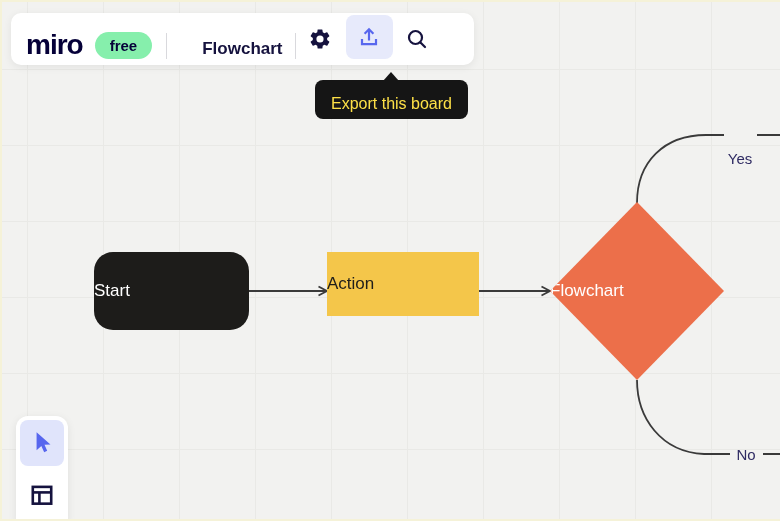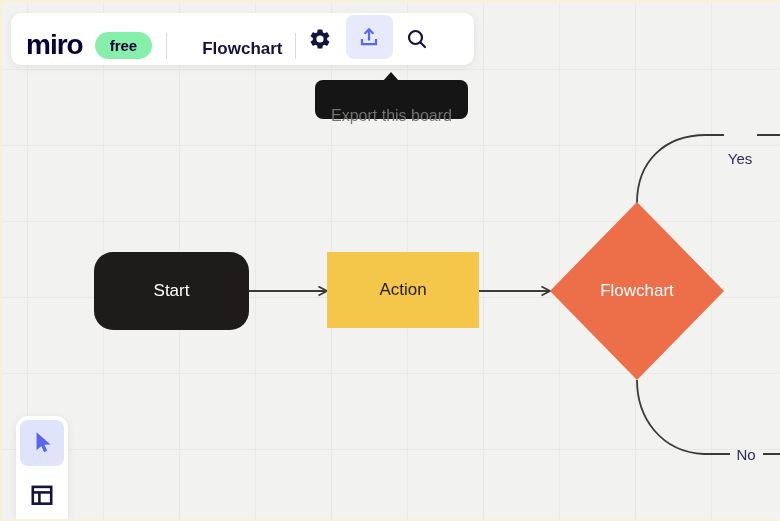--- a/index.html
+++ b/index.html
@@ -37,46 +37,46 @@
   .tb-btn {
     width:40px; height:40px; border:none; background:transparent; border-radius:8px;
     display:flex; align-items:center; justify-content:center; cursor:pointer; margin-left:4px;
   }
   .tb-btn.export { width:47px; height:44px; background:#e7eafb; margin-left:6px; }
   .tb-btn svg { display:block; }
 
   
   .tooltip {
     position:absolute; left:313px; top:78px; height:39px;
-    background:#151515; color:#737373; border-radius:8px;
-    font-size:16px; line-height:39px; padding:16px 16px; white-space:nowrap;
+    background:#151515; color:#fde047; border-radius:8px;
+    font-size:16px; line-height:39px; padding:4px 16px; white-space:nowrap;
   }
   .tooltip::before {
     content:""; position:absolute; top:-8px; left:68px;
     border-left:8px solid transparent; border-right:8px solid transparent;
     border-bottom:9px solid #151515;
   }
 
   
   .connectors { position:absolute; left:0; top:0; width:780px; height:521px; pointer-events:none; }
   .connectors path { stroke:#3a3a3a; stroke-width:1.8; fill:none; }
 
   .connector-label {
     position:absolute; transform:translate(-50%,-50%);
     font-size:15px; font-weight:500; color:#2f2b63; cursor:pointer;
   }
 
   
-  .node { position:absolute; display:flex; align-items:center; justify-content:center; cursor:pointer; }
+  .node { position:absolute; display:flex; align-items:center; justify-content:flex-start; cursor:pointer; }
   .node-start {
     left:92px; top:250px; width:155px; height:78px;
     background:#1d1c1a; border-radius:19px; color:#ffffff; font-size:17px;
   }
   .node-action {
-    left:325px; top:250px; width:152px; height:76px;
+    left:325px; top:250px; width:152px; height:64px;
     background:#f4c64a; color:#1f1e1b; font-size:17px;
   }
   .node-decision {
     left:548px; top:200px; width:174px; height:178px;
     background:#ec6f4a; color:#ffffff; font-size:17px;
     clip-path:polygon(50% 0, 100% 50%, 50% 100%, 0 50%);
   }
 
   
   .tool-panel {

